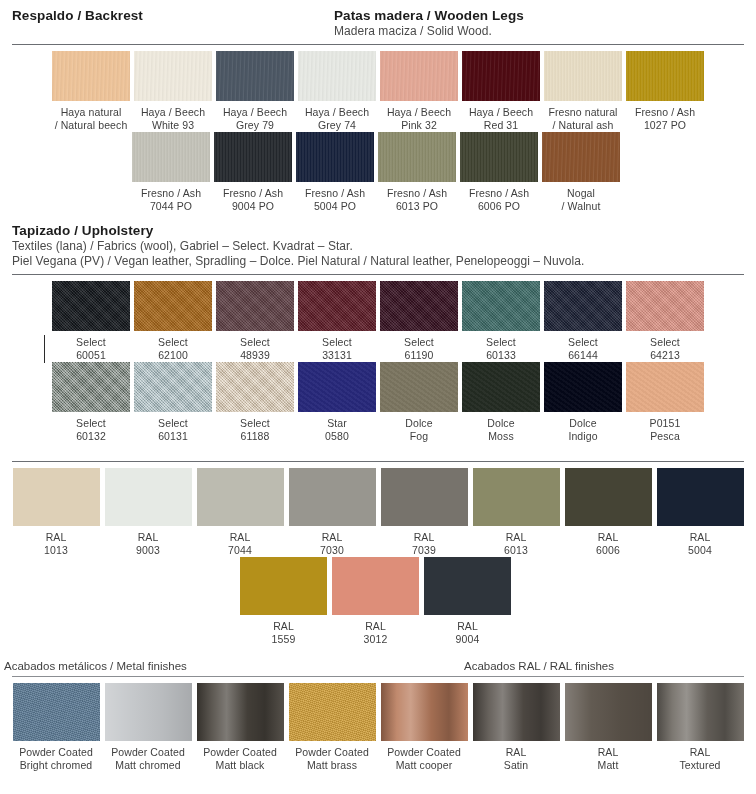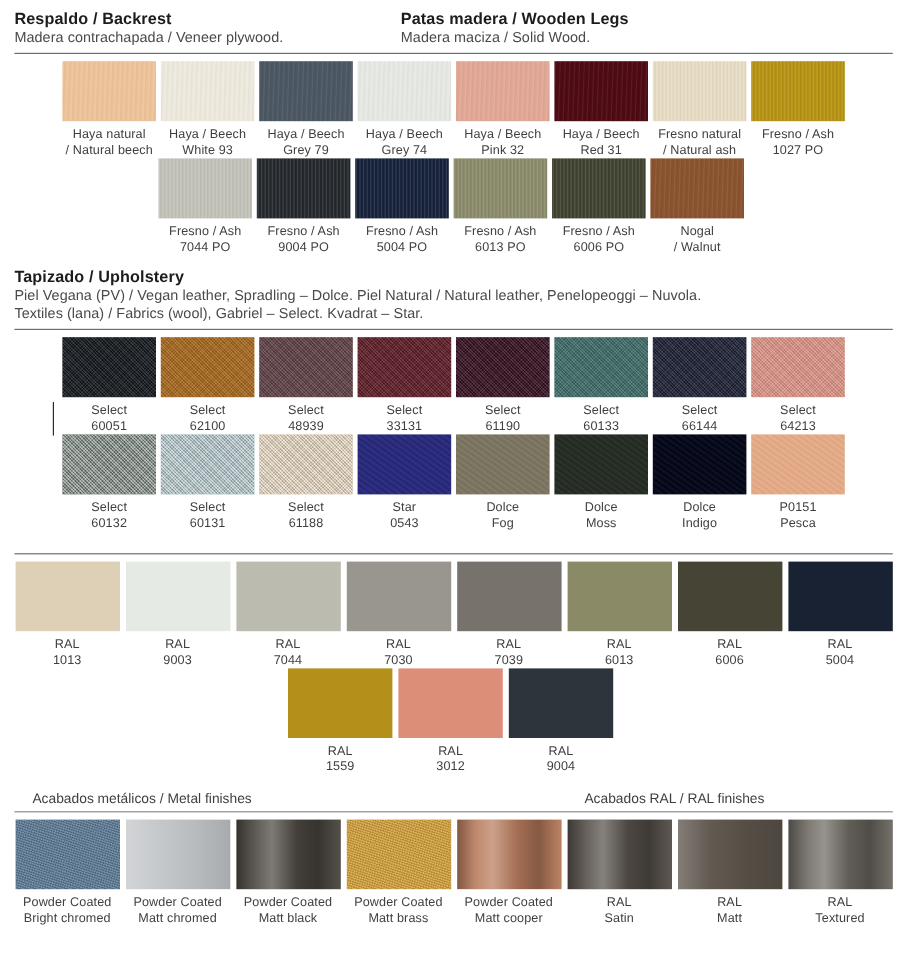--- a/index.html
+++ b/index.html
@@ -192,38 +192,37 @@
   
   .pointer-line {
     position: absolute;
     width: 1px;
     background: #2b2b2b;
   }
 
   
   .mini-head {
     display: flex;
-    padding: 0 27px;
+    padding: 0 4px;
     font-size: 11.5px;
     color: #3f3f3f;
   }
   .mini-head .left { width: 460px; }
   .spacer-6 { height: 6px; }
   .spacer-10 { height: 10px; }
   .spacer-14 { height: 14px; }
 </style>
 </head>
 <body>
 
 <div class="page">
 
   <div class="head-row">
     <div class="head-col-a">
       <div class="sec-title">Respaldo / Backrest</div>
-      <div class="sec-sub">Madera contrachapada / Veneer plywood.</div>
     </div>
     <div class="head-col-b">
       <div class="sec-title">Patas madera / Wooden Legs</div>
       <div class="sec-sub">Madera maciza / Solid Wood.</div>
     </div>
   </div>
   <div class="rule"></div>
   <div class="spacer-6"></div>
 
   <div class="grid grid-8" id="wood-grid">
@@ -324,22 +323,22 @@
           <span>Nogal</span>
           <span>/ Walnut</span>
         </div>
       </div>
     </div>
 
   <div class="spacer-10"></div>
 
   <div class="sec-head">
     <div class="sec-title">Tapizado / Upholstery</div>
+    <div class="sec-sub">Textiles (lana) / Fabrics (wool), Gabriel – Select. Kvadrat – Star.</div>
     <div class="sec-sub">Piel Vegana (PV) / Vegan leather, Spradling – Dolce. Piel Natural / Natural leather, Penelopeoggi – Nuvola.</div>
-    <div class="sec-sub">Textiles (lana) / Fabrics (wool), Gabriel – Select. Kvadrat – Star.</div>
   </div>
   <div class="rule"></div>
   <div class="spacer-6"></div>
 
   <div class="grid grid-8" id="fabric-grid">
       <div class="cell">
         <div class="chip weave" style="background: rgb(19, 23, 28);"></div>
         <div class="cap">
           <span>Select</span>
           <span>60051</span>
@@ -412,21 +411,21 @@
         <div class="chip weave-lt" style="background: rgb(221, 204, 180);"></div>
         <div class="cap">
           <span>Select</span>
           <span>61188</span>
         </div>
       </div>
       <div class="cell">
         <div class="chip leather" style="background: rgb(39, 40, 122);"></div>
         <div class="cap">
           <span>Star</span>
-          <span>0543</span>
+          <span>0580</span>
         </div>
       </div>
       <div class="cell">
         <div class="chip leather" style="background: rgb(123, 117, 96);"></div>
         <div class="cap">
           <span>Dolce</span>
           <span>Fog</span>
         </div>
       </div>
       <div class="cell">

